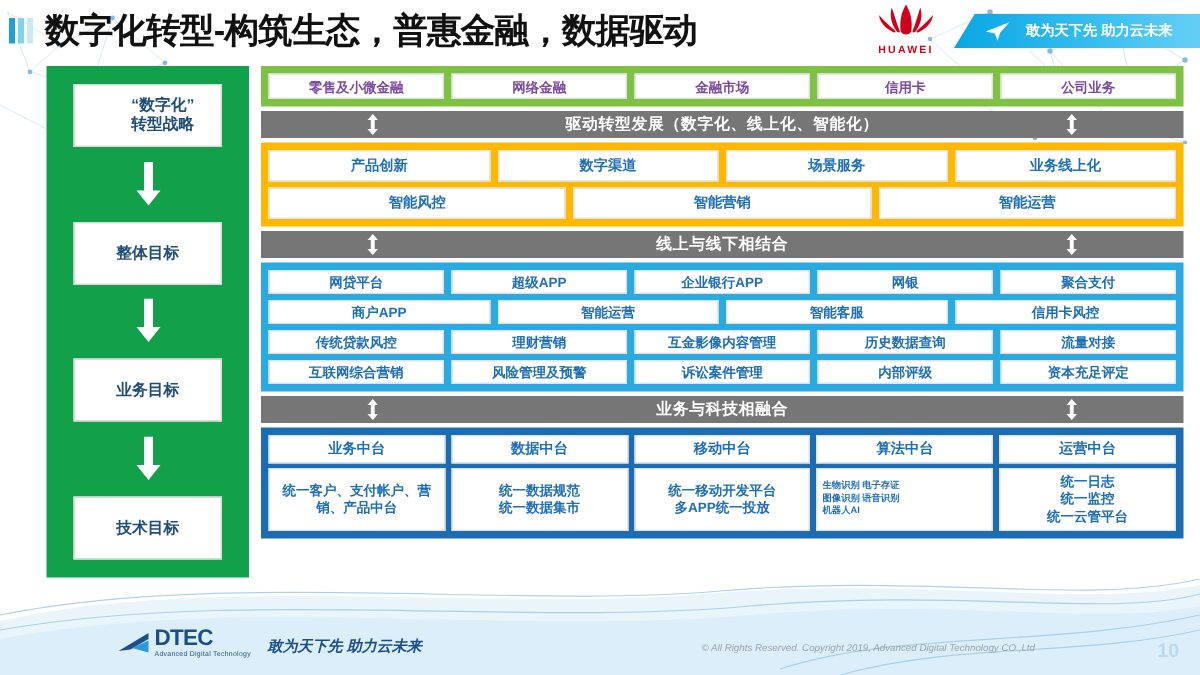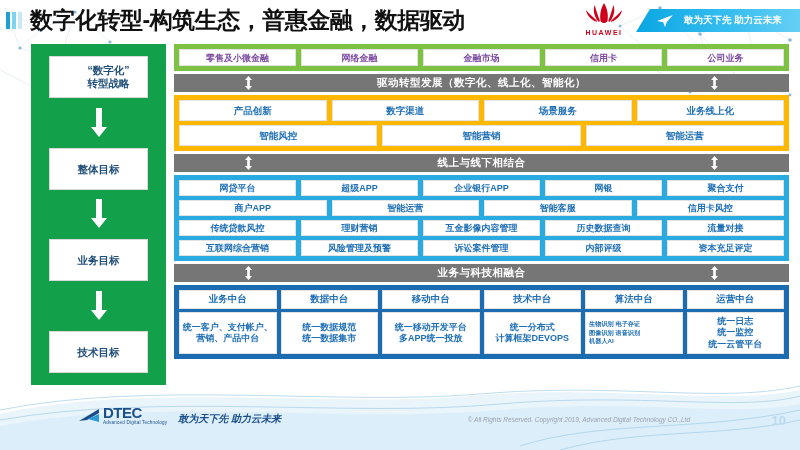--- a/index.html
+++ b/index.html
@@ -92,21 +92,21 @@
   }
   .nav-body{
     background:#fff;border:1px solid #e2e2e2;height:42px;
     display:flex;align-items:center;justify-content:center;text-align:center;
     font-size:9px;color:#1F6FB5;font-weight:bold;line-height:11.5px;padding:2px;
     box-sizing:border-box;
   }
   .nav-body.tiny{font-size:6.2px;line-height:8.5px;text-align:left;justify-content:flex-start;padding-left:3px;}
 
   
-  .footer{position:absolute;left:0;bottom:14px;width:800px;height:52px;z-index:5;}
+  .footer{position:absolute;left:0;bottom:1px;width:800px;height:52px;z-index:5;}
   .dtec{position:absolute;left:78px;bottom:10px;display:flex;align-items:flex-end;}
   .dtec .mark{width:24px;height:18px;margin-right:1px;}
   .dtec .dt-wrap{display:flex;flex-direction:column;}
   .dtec .dt-name{font-size:15px;font-weight:bold;color:#1b4f8a;letter-spacing:-0.5px;line-height:15px;}
   .dtec .dt-sub{font-size:4.6px;color:#1b4f8a;letter-spacing:.2px;line-height:6px;}
   .dtec .dt-slogan{font-size:10px;font-weight:bold;color:#1b4f8a;margin-left:11px;font-style:italic;white-space:nowrap;line-height:14px;}
   .copyright{
     position:absolute;right:110px;bottom:13px;
     font-size:6.5px;color:#9aa3ad;font-style:italic;white-space:nowrap;
   }
@@ -303,24 +303,20 @@
           </div>
           <div class="nav-col">
             <div class="nav-head">数据中台</div>
             <div class="nav-body">统一数据规范<br>统一数据集市</div>
           </div>
           <div class="nav-col">
             <div class="nav-head">移动中台</div>
             <div class="nav-body">统一移动开发平台<br>多APP统一投放</div>
           </div>
           <div class="nav-col">
-            <div class="nav-head">技术中台</div>
-            <div class="nav-body">统一分布式<br>计算框架DEVOPS</div>
-          </div>
-          <div class="nav-col">
             <div class="nav-head">算法中台</div>
             <div class="nav-body tiny">生物识别 电子存证<br>图像识别 语音识别<br>机器人AI</div>
           </div>
           <div class="nav-col">
             <div class="nav-head">运营中台</div>
             <div class="nav-body">统一日志<br>统一监控<br>统一云管平台</div>
           </div>
         </div>
     </div>
   </div>

